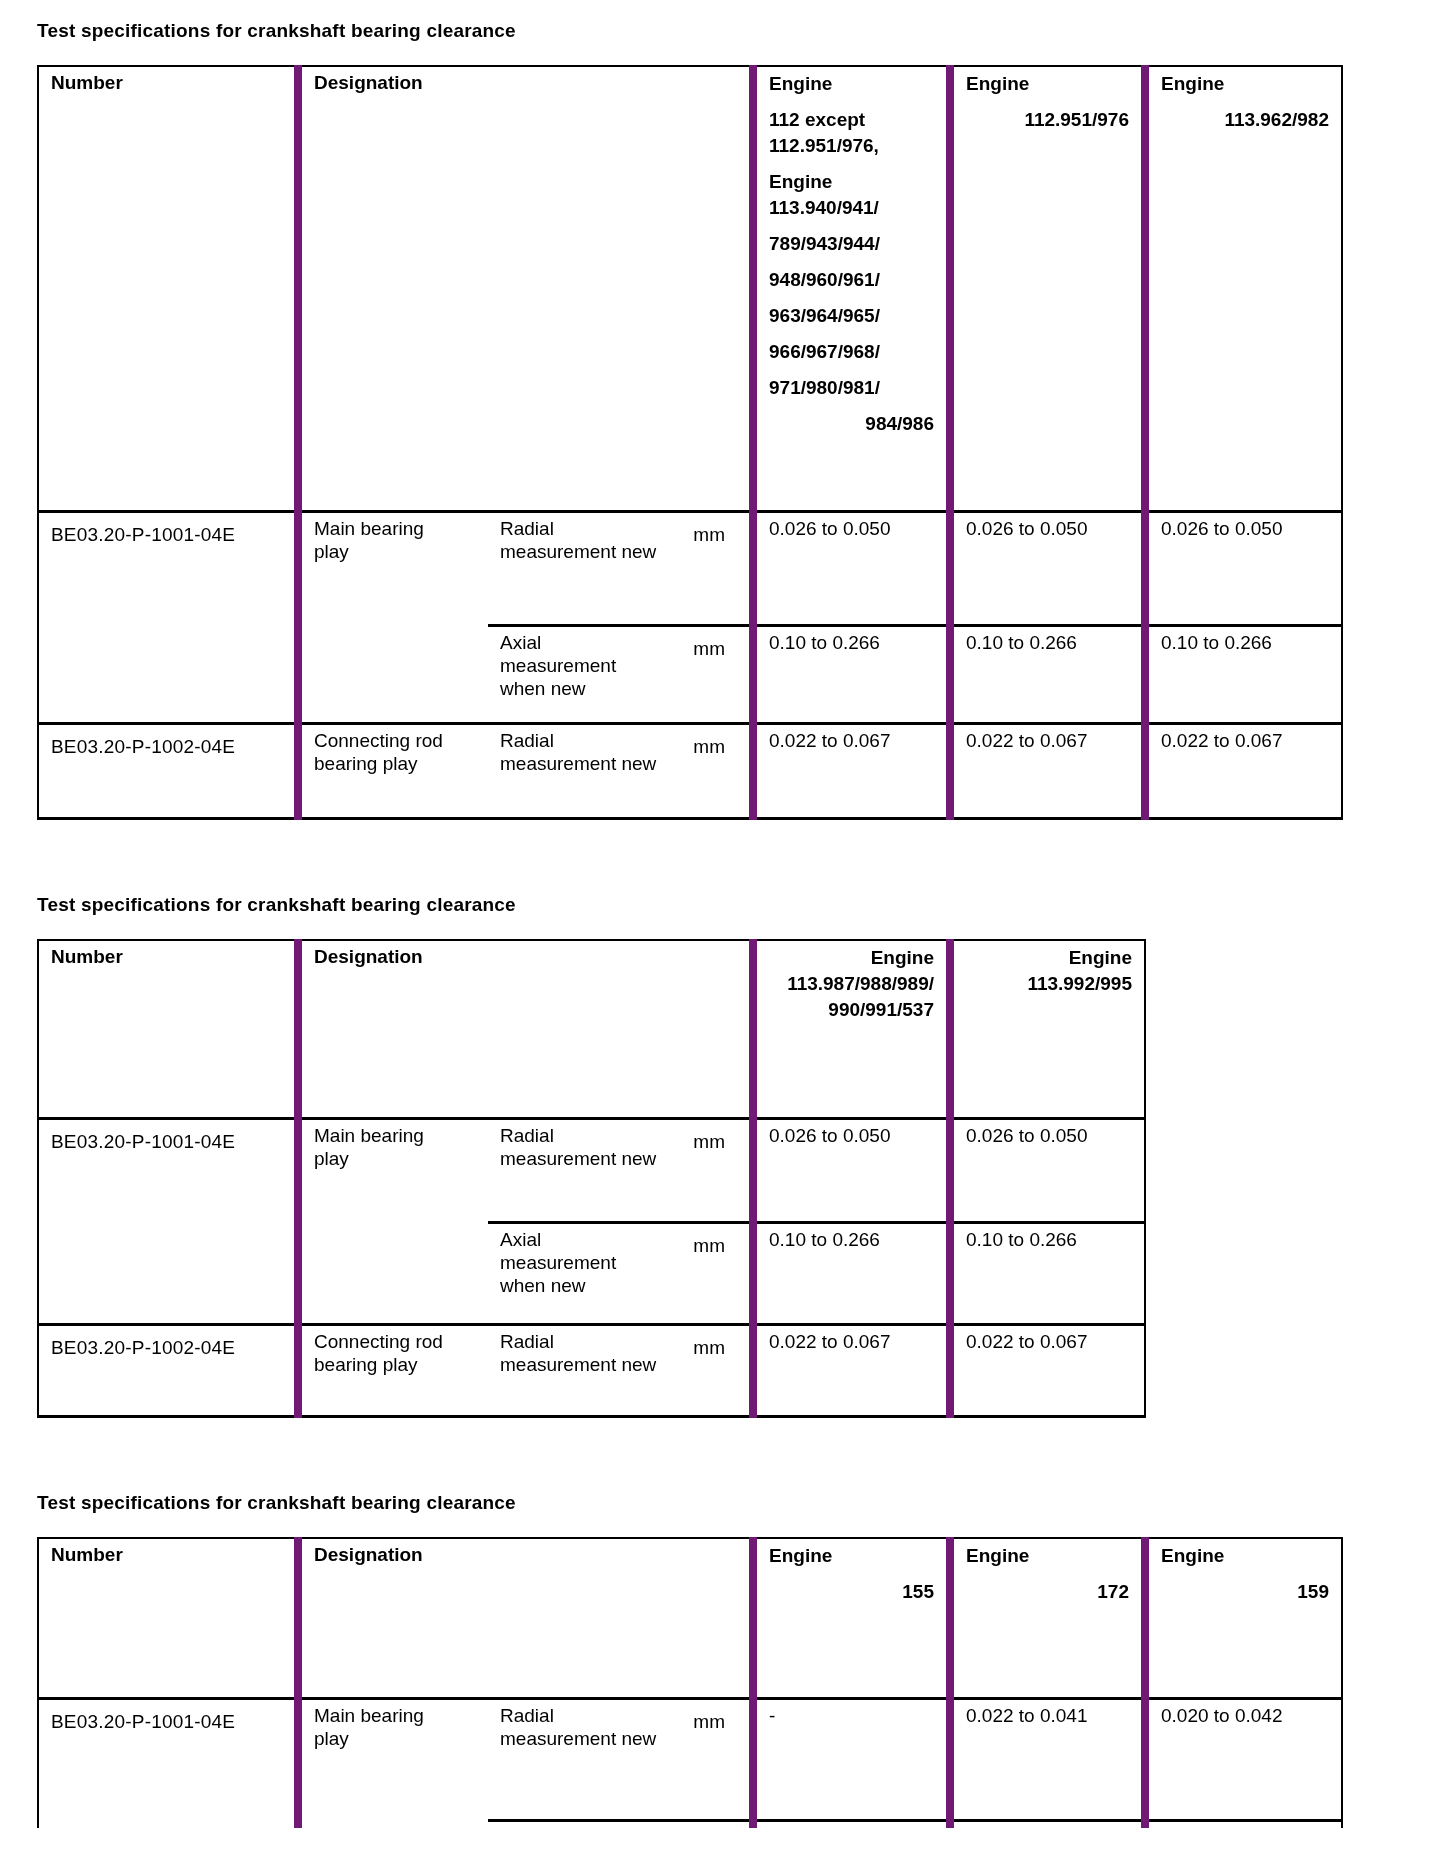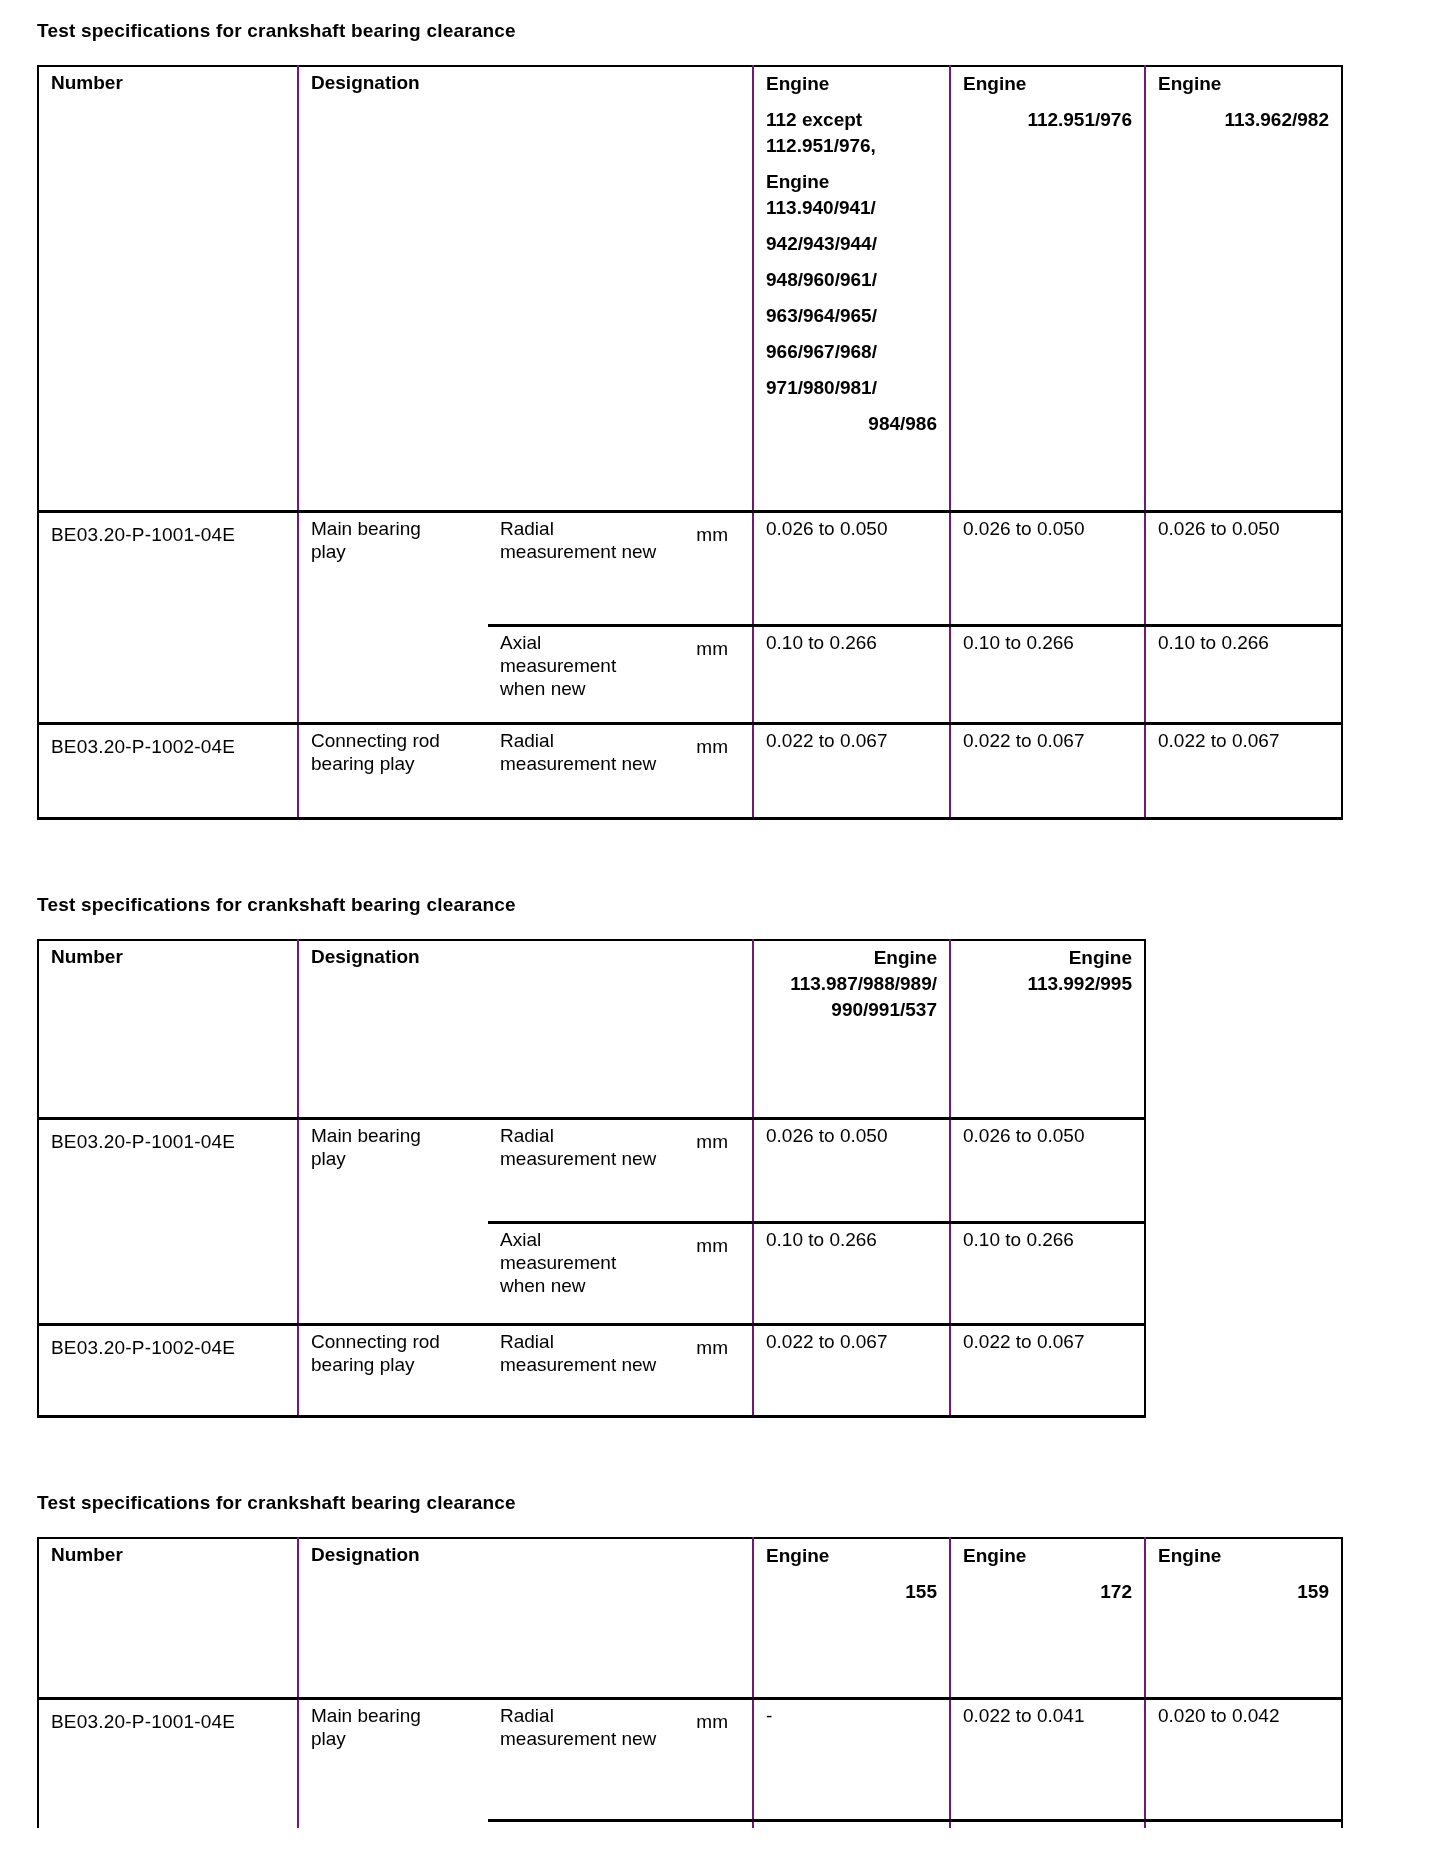--- a/index.html
+++ b/index.html
@@ -7,21 +7,21 @@
     width:1456px;height:1870px;box-sizing:border-box;overflow:hidden;
     background:#fff;color:#000;padding:20px 0 0 37px;
     font-family:"Liberation Sans",sans-serif;
   }
   .section{margin:0;}
   .section + .section{margin-top:74px;}
   .title{font-size:19px;font-weight:bold;margin:0 0 23px 0;letter-spacing:.2px;}
   table.spec{border-collapse:collapse;table-layout:fixed;border:2px solid #000;border-bottom:3px solid #000;}
   table.spec.cut{border-bottom:none;}
   td{vertical-align:top;padding:4px 12px;font-size:19px;line-height:23px;overflow:hidden;}
-  td.bl{border-left:2px solid #701a75;}
+  td.bl{border-left:8px solid #701a75;}
   tr.hdr td{border-bottom:3px solid #000;font-weight:bold;}
   td.subsep{border-bottom:3px solid #000;}
   td.grpbtm{border-bottom:3px solid #000;}
   td.num{font-size:19px;line-height:19px;padding-top:12px;letter-spacing:.2px;}
   td.meas{position:relative;}
   .mtxt{width:185px;}
   .unit{position:absolute;top:10px;right:24px;}
   .eng{line-height:26px;}
   .eng .para{margin:0 0 10px 0;}
   .eng .para:last-child{margin-bottom:0;text-align:right;}
@@ -53,21 +53,21 @@
               </div>
               <div class="para">
                 <div class="ln">112 except</div>
                 <div class="ln">112.951/976,</div>
               </div>
               <div class="para">
                 <div class="ln">Engine</div>
                 <div class="ln">113.940/941/</div>
               </div>
               <div class="para">
-                <div class="ln">942/943/944/</div>
+                <div class="ln">789/943/944/</div>
               </div>
               <div class="para">
                 <div class="ln">948/960/961/</div>
               </div>
               <div class="para">
                 <div class="ln">963/964/965/</div>
               </div>
               <div class="para">
                 <div class="ln">966/967/968/</div>
               </div>

